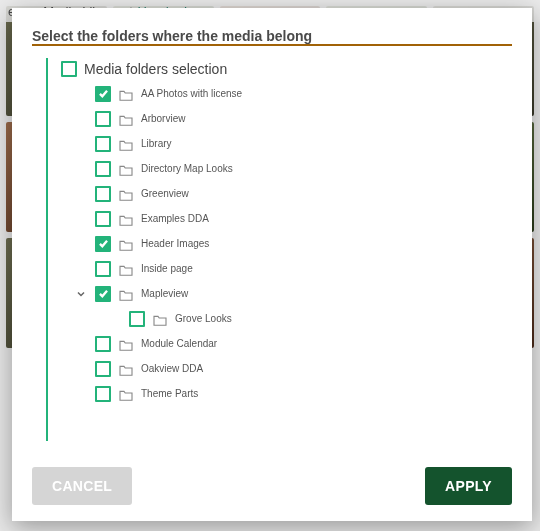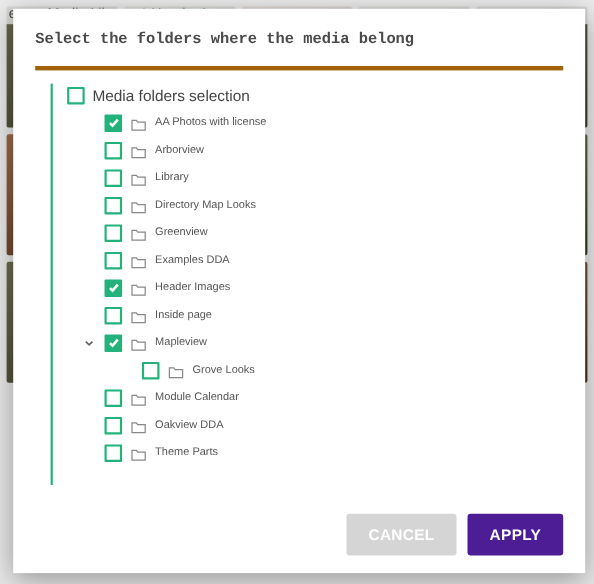--- a/index.html
+++ b/index.html
@@ -44,26 +44,24 @@
     top: 8px; bottom: 10px;
     background: #fff;
     box-shadow: 0 6px 24px rgba(0,0,0,0.35);
     display: flex; flex-direction: column;
     padding: 20px 20px 16px 20px;
   }
   .modal-title {
     font-size: 14px;
     font-weight: 700;
     color: #4a4a4a;
-    margin-bottom: 16px;
-    font-family: Liberation Mono, monospace;
   }
   .tree-wrap {
     flex: 1;
-    border-top: 4px solid #a16207;
+    border-top: 2px solid #a16207;
     position: relative;
     padding: 10px 0 10px 0;
     overflow: hidden;
   }
   .tree-wrap::before {
     content: "";
     position: absolute;
     left: 14px; top: 12px; bottom: 12px;
     width: 2px;
     background: #23b37a;
@@ -108,35 +106,35 @@
     flex-shrink: 0;
   }
   .folder svg { width: 16px; height: 16px; fill: none; stroke: #888; stroke-width: 1.4; }
   .label {
     color: #555;
     font-size: 10px;
     white-space: nowrap;
   }
   .label.root { color: #444; font-size: 14px; }
   .footer {
-    display: flex; justify-content: flex-end; gap: 10px;
+    display: flex; justify-content: space-between; gap: 10px;
     padding-top: 14px;
   }
   .btn {
     height: 38px;
     padding: 0 20px;
     border: none;
     border-radius: 3px;
     font-size: 14px;
     font-weight: 600;
     letter-spacing: 0.3px;
     cursor: pointer;
   }
   .btn.cancel { background: #d5d5d5; color: #fff; }
-  .btn.apply  { background: #4c1d95; color: #fff; }
+  .btn.apply  { background: #14532d; color: #fff; }
 </style>
 </head>
 <body>
 
 <div class="bg">
   <div class="thumb"></div>
   <div class="thumb"></div>
   <div class="thumb"></div>
   <div class="thumb"></div>
   <div class="thumb"></div>

